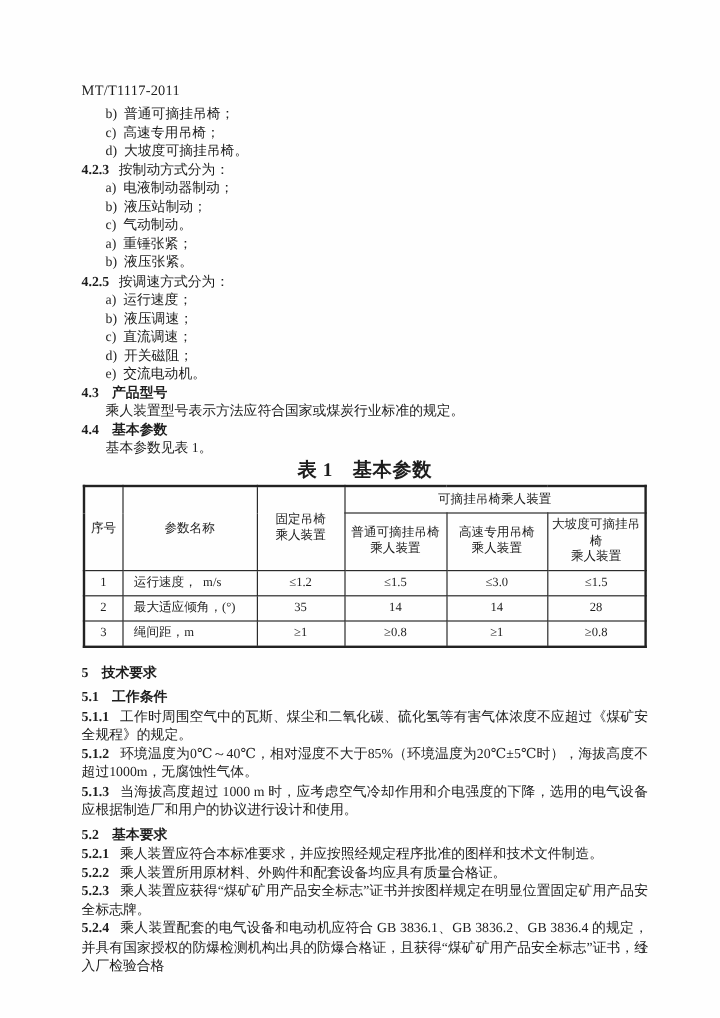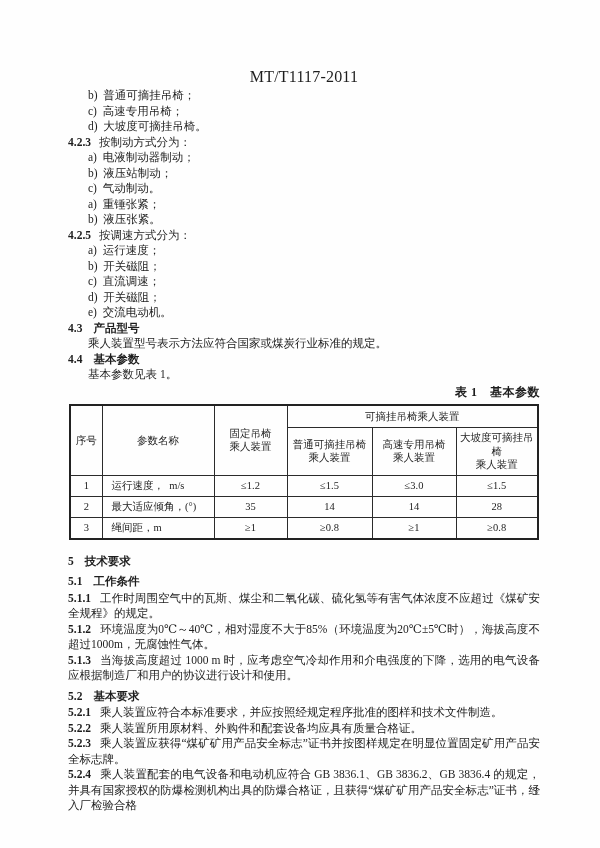--- a/index.html
+++ b/index.html
@@ -3,38 +3,38 @@
 <meta charset="utf-8">
 <style>
   html,body{margin:0;padding:0;background:#ffffff;}
   .page{
     position:relative;width:600px;height:848px;background:#fefefe;
     font-family:"Liberation Serif","DejaVu Serif",serif;color:#1d1d1d;
     overflow:hidden;
   }
   .doc-header{
     position:absolute;top:68px;left:68px;width:472px;
-    text-align:center;font-size:16px;letter-spacing:.2px;
+    text-align:left;font-size:12px;letter-spacing:.2px;
   }
   .content{
     position:absolute;left:68px;top:88px;width:472px;
     font-size:11.5px;line-height:15.5px;
   }
   .blk{margin:0;}
   .list-item{padding-left:20px;white-space:pre-wrap;}
   .para{text-indent:20px;}
   .clause .num{font-weight:bold;margin-right:8px;}
   .heading{font-weight:bold;}
   .heading .num{margin-right:11px;}
   #blocks-after .heading{margin-top:5px;margin-bottom:1px;}
   #blocks-after .heading.chapter{margin-top:14px;margin-bottom:5px;}
   .clause-para{text-align:justify;}
   .clause-para .num{font-weight:bold;margin-right:9px;white-space:nowrap;}
   .tbl-caption{
-    text-align:right;font-weight:bold;font-size:12px;
+    text-align:center;font-weight:bold;font-size:16px;
     margin-top:2px;margin-bottom:4px;letter-spacing:.5px;
   }
   table.ptable{
     border-collapse:collapse;table-layout:fixed;width:468px;margin-left:1px;
     font-size:10.5px;border:2px solid #222;
   }
   .ptable th,.ptable td{
     border:1px solid #2b2b2b;text-align:center;vertical-align:middle;
     font-weight:normal;padding:2px;line-height:13.5px;
   }
@@ -61,21 +61,21 @@
         <div class="blk list-item">c)  高速专用吊椅；</div>
         <div class="blk list-item">d)  大坡度可摘挂吊椅。</div>
         <div class="blk clause"><span class="num">4.2.3</span><span>按制动方式分为：</span></div>
         <div class="blk list-item">a)  电液制动器制动；</div>
         <div class="blk list-item">b)  液压站制动；</div>
         <div class="blk list-item">c)  气动制动。</div>
         <div class="blk list-item">a)  重锤张紧；</div>
         <div class="blk list-item">b)  液压张紧。</div>
         <div class="blk clause"><span class="num">4.2.5</span><span>按调速方式分为：</span></div>
         <div class="blk list-item">a)  运行速度；</div>
-        <div class="blk list-item">b)  开关磁阻；</div>
+        <div class="blk list-item">b)  液压调速；</div>
         <div class="blk list-item">c)  直流调速；</div>
         <div class="blk list-item">d)  开关磁阻；</div>
         <div class="blk list-item">e)  交流电动机。</div>
         <div class="blk heading"><span class="num">4.3</span><span>产品型号</span></div>
         <div class="blk para">乘人装置型号表示方法应符合国家或煤炭行业标准的规定。</div>
         <div class="blk heading"><span class="num">4.4</span><span>基本参数</span></div>
         <div class="blk para">基本参数见表 1。</div>
       </div>
 
     <div class="tbl-caption">表 1　基本参数</div>

